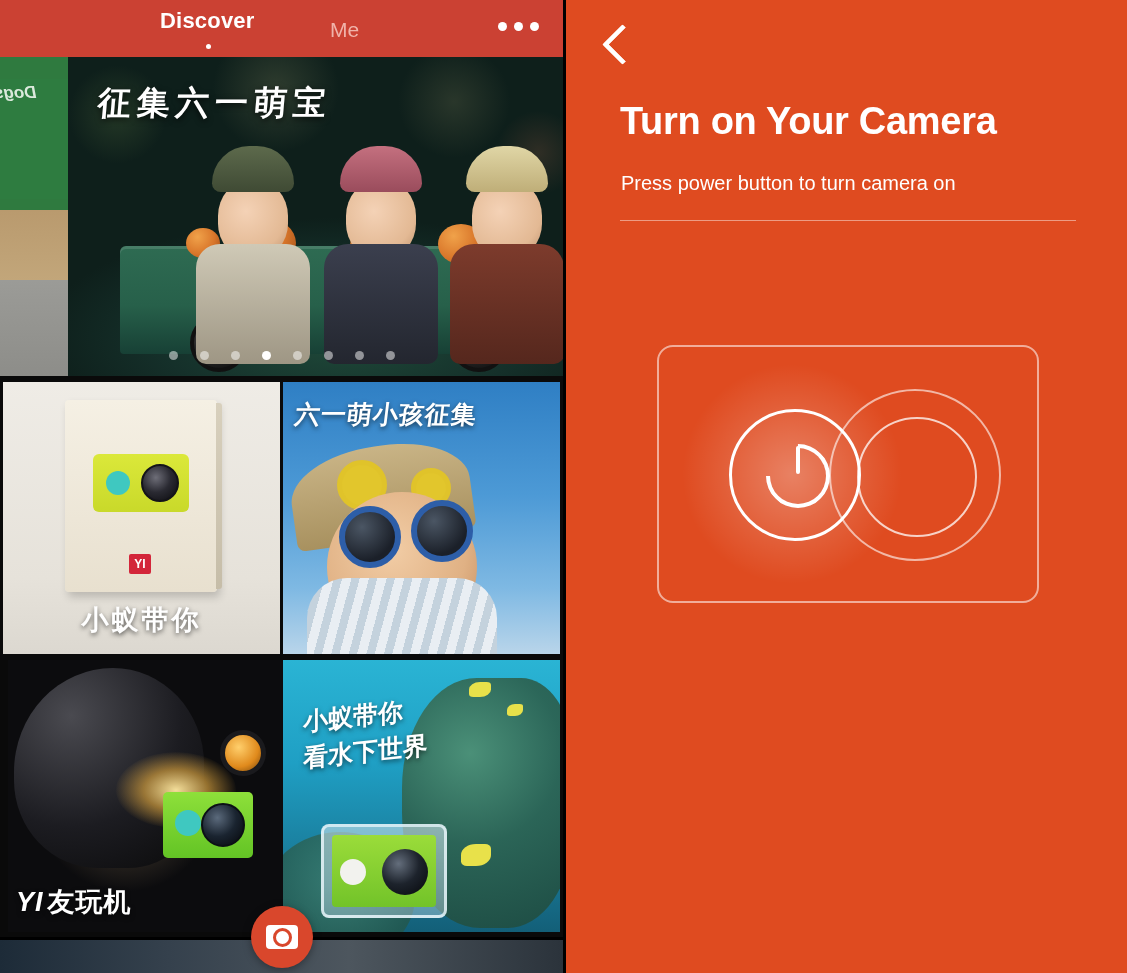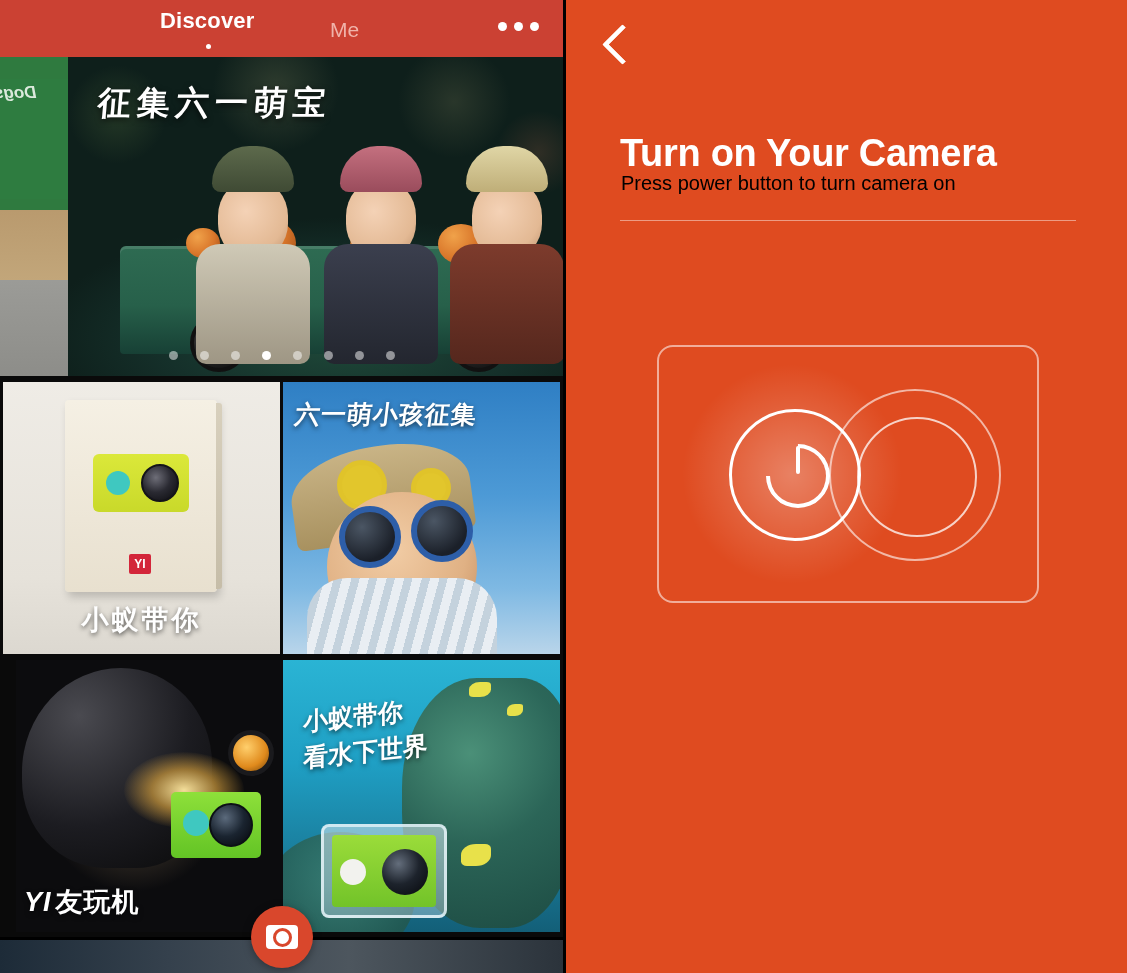--- a/index.html
+++ b/index.html
@@ -126,21 +126,21 @@
     display:flex; justify-content:center; gap:22px;
   }
   .hero-dots i{ width:9px;height:9px;border-radius:50%;background:rgba(255,255,255,.5); display:block;}
   .hero-dots i.on{ background:#fff; }
 
   
   .grid{ position:absolute; top:382px; left:0; width:563px; height:556px; }
   .tile{ position:absolute; width:277px; height:272px; overflow:hidden; }
   .tile.t1{ left:3px;   top:0; }
   .tile.t2{ left:283px; top:0; }
-  .tile.t3{ left:16px;   top:278px; width:280px; }
+  .tile.t3{ left:8px;   top:278px; width:280px; }
   .tile.t4{ left:283px; top:278px; }
   .tile-cap{
     position:absolute; z-index:4; color:#fff; font-weight:bold;
     font-family:"DejaVu Sans", sans-serif;
     text-shadow:0 2px 5px rgba(0,0,0,.6);
   }
 
   
   .t1{ background:linear-gradient(to bottom,#efece6 0%,#e6e2da 72%,#dcd8d0 100%); }
   .nb{ position:absolute; left:62px; top:18px; width:152px; height:192px;
@@ -243,24 +243,24 @@
   .back-chevron{
     position:absolute; left:34px; top:22px; width:38px; height:44px; cursor:pointer;
   }
   .back-chevron::before{
     content:""; position:absolute; left:8px; top:8px; width:24px; height:24px;
     border-left:5px solid #fff; border-bottom:5px solid #fff;
     transform:rotate(45deg); border-radius:2px;
   }
   .r-title{
     position:absolute; left:54px; top:100px; font-size:38px; font-weight:bold;
-    color:#ffffff; letter-spacing:-.3px;margin-top:32px;
+    color:#ffffff; letter-spacing:-.3px;
   }
   .r-sub{
-    position:absolute; left:55px; top:172px; font-size:20px; color:#000000;
+    position:absolute; left:55px; top:172px; font-size:20px; color:#ffffff;
   }
   .r-rule{
     position:absolute; left:54px; top:220px; width:456px; height:1px;
     background:rgba(255,255,255,.45);
   }
 
   .cam-outline{
     position:absolute; left:91px; top:345px; width:382px; height:258px;
     border:2px solid rgba(255,255,255,.55); border-radius:16px;
   }

